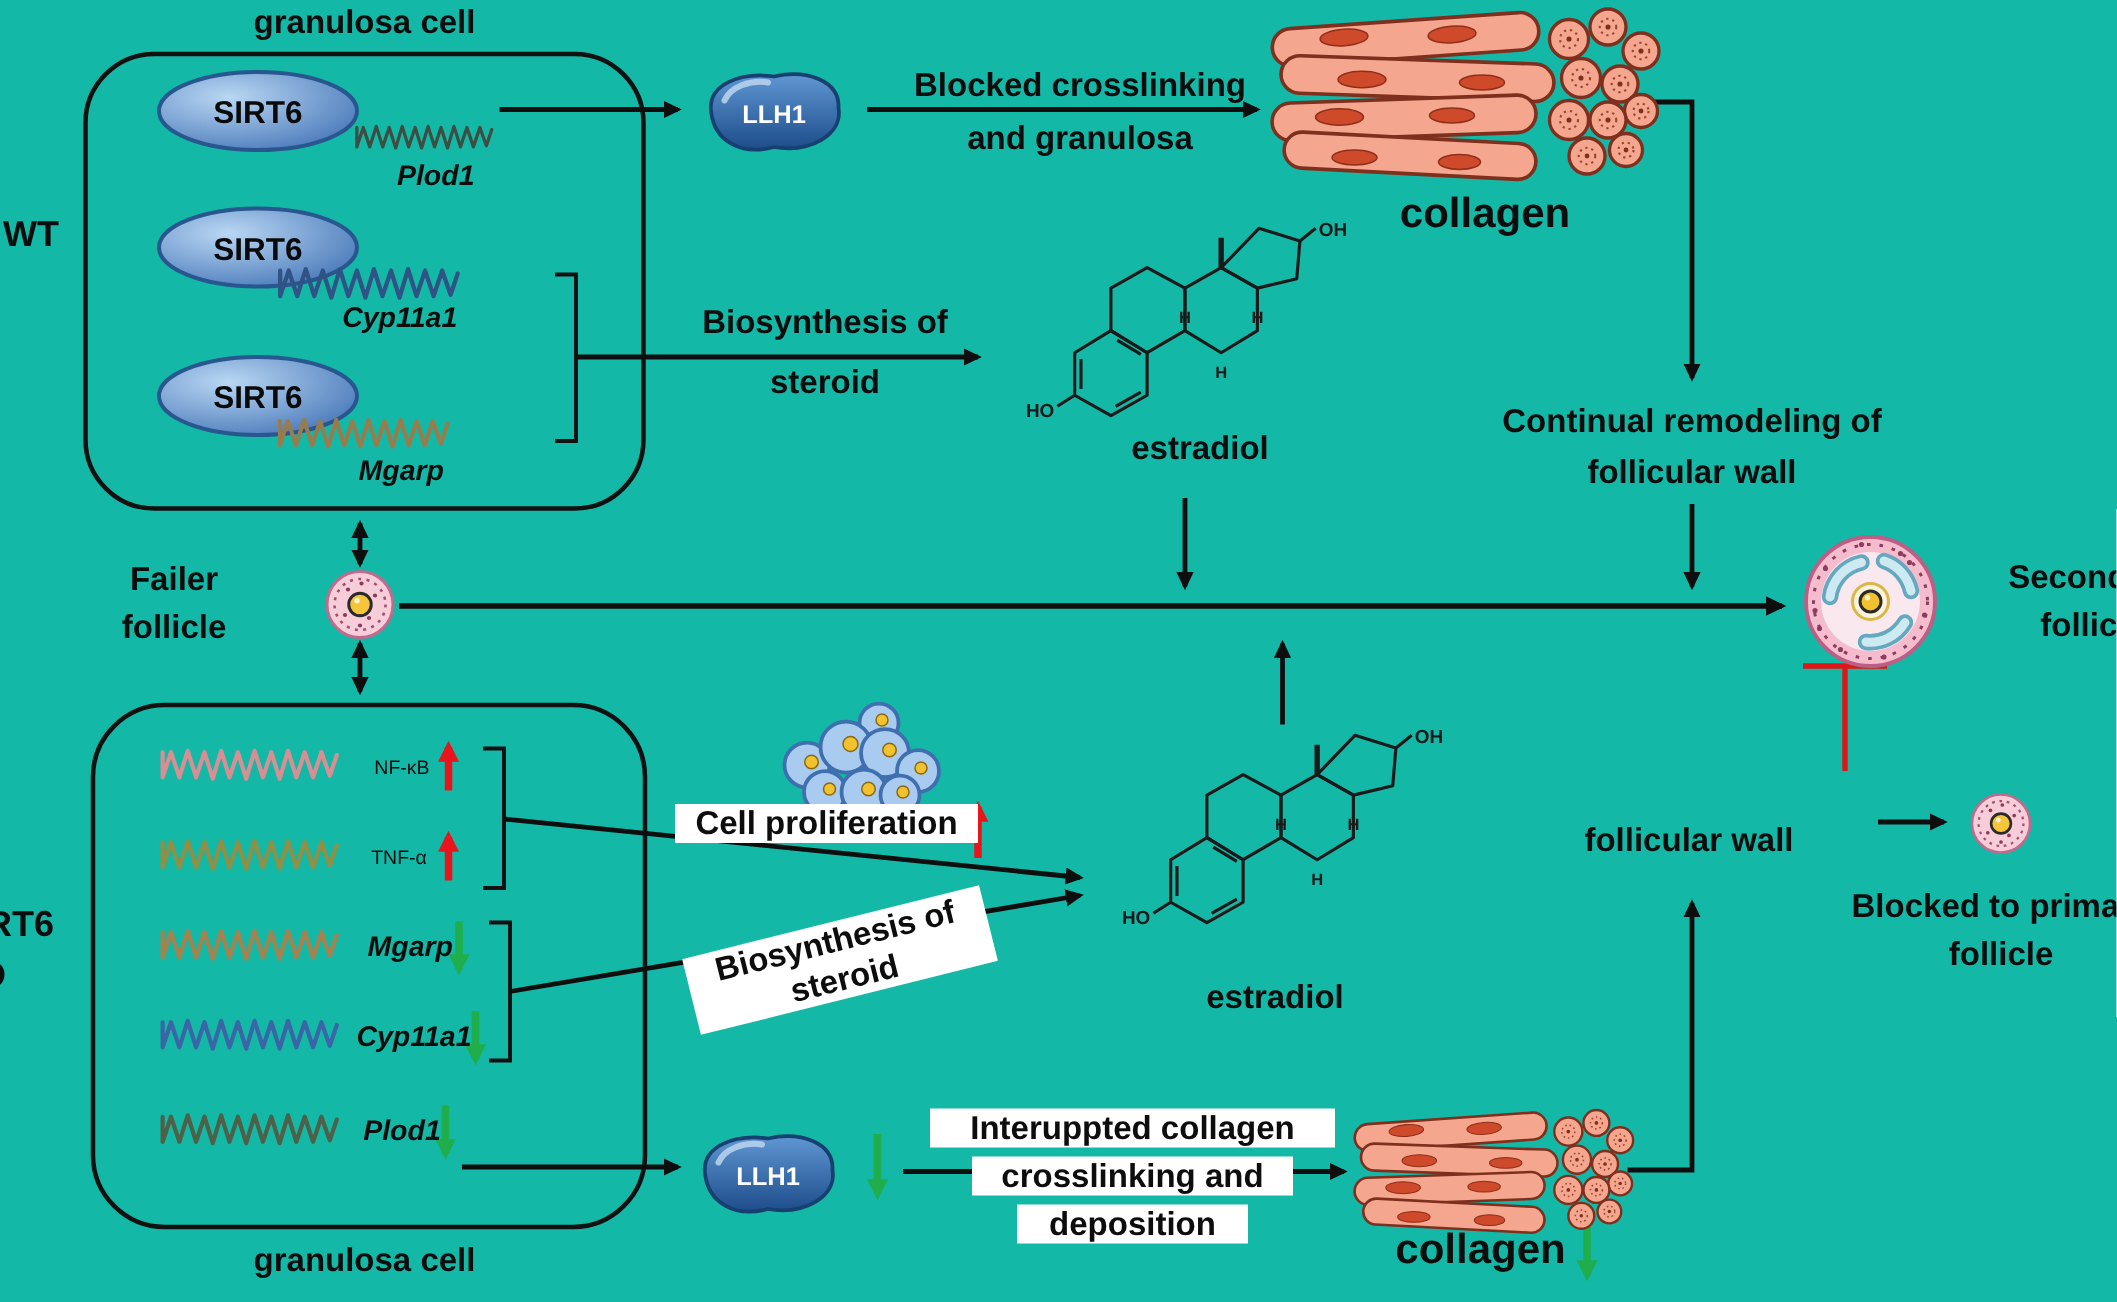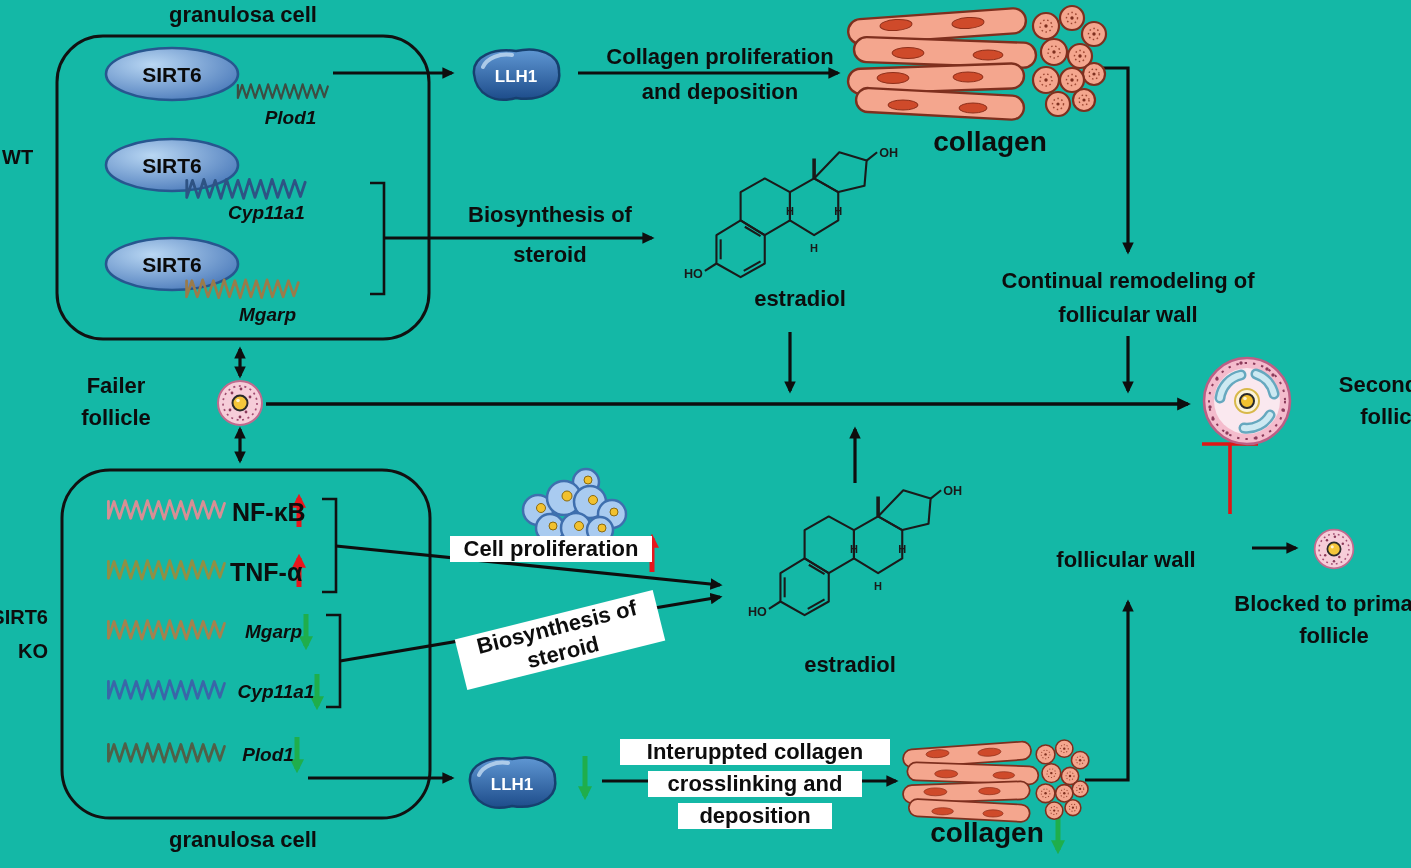--- a/index.html
+++ b/index.html
@@ -1,25 +1,25 @@
 <!DOCTYPE html>
 <html><head>
 <meta charset="utf-8">
 <style>
   html,body{margin:0;padding:0;background:#fff}
   .stage{position:relative;width:1411px;height:868px;background:#14b8a6;overflow:hidden;
          font-family:"Liberation Sans","DejaVu Sans",sans-serif;color:#0d0d0d}
   .lbl{position:absolute;font-weight:bold;font-size:22px;line-height:26px;text-align:center;
        white-space:nowrap;color:#0d0d0d}
   .it{font-style:italic;font-size:19px;line-height:22px}
-  .pr{font-size:25px;font-weight:700;line-height:22px}
+  .pr{font-size:13px;font-weight:400;line-height:22px}
   .big{font-size:28px}
   .bg{background:#ffffff;padding:0 3px}
   .rot{transform:rotate(-14deg)}
-  .edge{font-size:20px;line-height:34px;text-align:right}
+  .edge{font-size:24px;line-height:34px;text-align:left}
   svg.layer{position:absolute;left:0;top:0}
 </style>
 </head>
 <body>
 
 <div class="stage">
 
 <svg class="layer" width="1411" height="868" viewBox="0 0 1411 868" font-family="Liberation Sans, DejaVu Sans, sans-serif">
   <defs>
     <marker id="mb" viewBox="0 0 10 10" refX="7.5" refY="5" markerWidth="4" markerHeight="4" orient="auto-start-reverse">
@@ -282,22 +282,22 @@
   <use href="#follicleP" transform="translate(1334,549) scale(0.88)"></use>
 </svg>
 
 <div class="lbl" style="left:148px;top:2px;width:190px">granulosa cell</div>
 <div class="lbl edge" style="left:2px;top:140px">WT</div>
 
 <div class="lbl it" style="left:248px;top:107px;width:85px">Plod1</div>
 <div class="lbl it" style="left:214px;top:202px;width:105px">Cyp11a1</div>
 <div class="lbl it" style="left:220px;top:304px;width:95px">Mgarp</div>
 
-<div class="lbl" style="left:595px;top:44px;width:250px">Collagen proliferation</div>
-<div class="lbl" style="left:620px;top:79px;width:200px">and deposition</div>
+<div class="lbl" style="left:595px;top:44px;width:250px">Blocked crosslinking</div>
+<div class="lbl" style="left:620px;top:79px;width:200px">and granulosa</div>
 <div class="lbl big" style="left:925px;top:129px;width:130px">collagen</div>
 
 <div class="lbl" style="left:450px;top:202px;width:200px">Biosynthesis of</div>
 <div class="lbl" style="left:480px;top:242px;width:140px">steroid</div>
 <div class="lbl" style="left:730px;top:286px;width:140px">estradiol</div>
 
 <div class="lbl" style="left:1000px;top:268px;width:256px">Continual remodeling of</div>
 <div class="lbl" style="left:1043px;top:302px;width:170px">follicular wall</div>
 
 <div class="lbl" style="left:60px;top:373px;width:112px">Failer</div>

